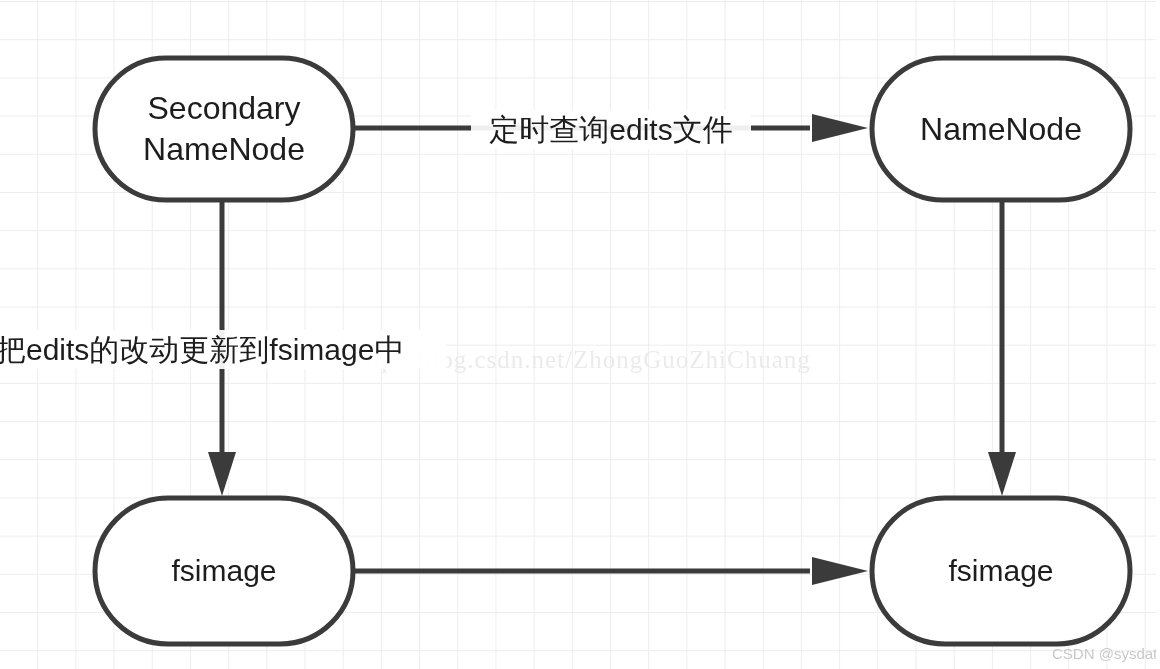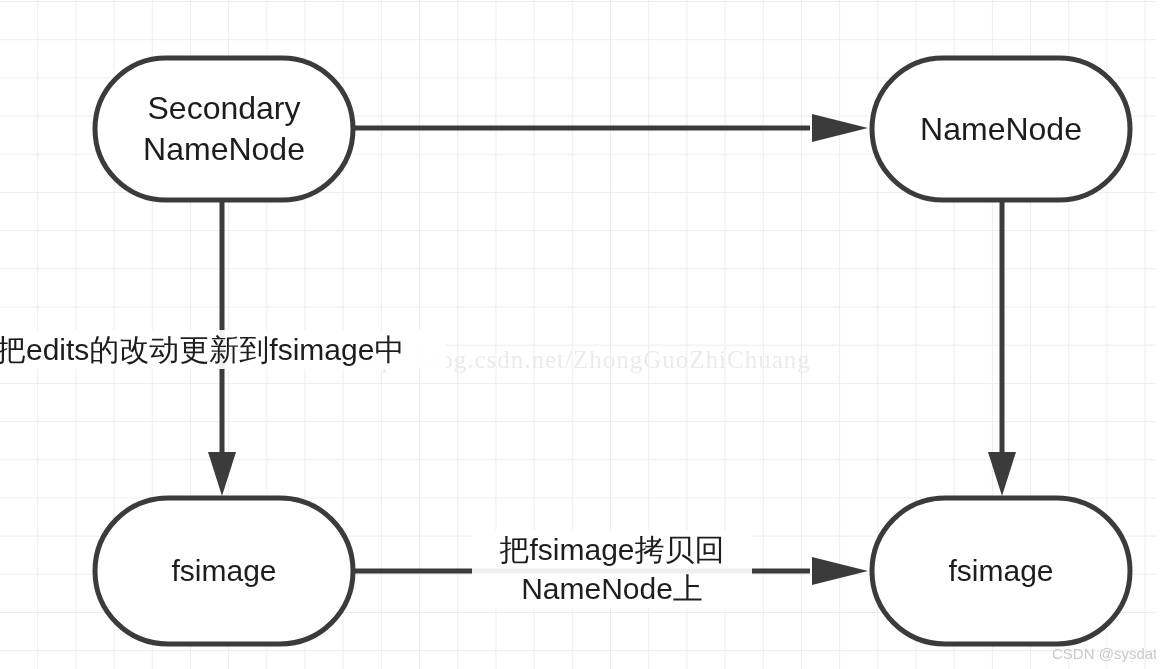--- a/index.html
+++ b/index.html
@@ -112,21 +112,20 @@
 
   <div class="node-label" style="left:95px; top:58px; width:258px; height:142px;">Secondary
 NameNode</div>
 
   <div class="node-label" style="left:872px; top:58px; width:258px; height:142px;">NameNode</div>
 
   <div class="node-label" style="left:95px; top:498px; width:258px; height:146px; font-size:30px;">fsimage</div>
 
   <div class="node-label" style="left:872px; top:498px; width:258px; height:146px; font-size:30px;">fsimage</div>
 
+  <div class="edge-label" style="left:471px; top:110px; width:280px;">定时查询edits文件</div>
 
   <div class="edge-label" style="left:-4px; top:330px; width:450px; text-align:left;">把edits的改动更新到fsimage中</div>
 
-  <div class="edge-label" style="left:472px; top:530px; width:280px;">把fsimage拷贝回
-NameNode上</div>
 
   <div class="watermark-tag" style="left:1052px; top:645px;">CSDN @sysdate1</div>
 
 </div>
 
 </body></html>

